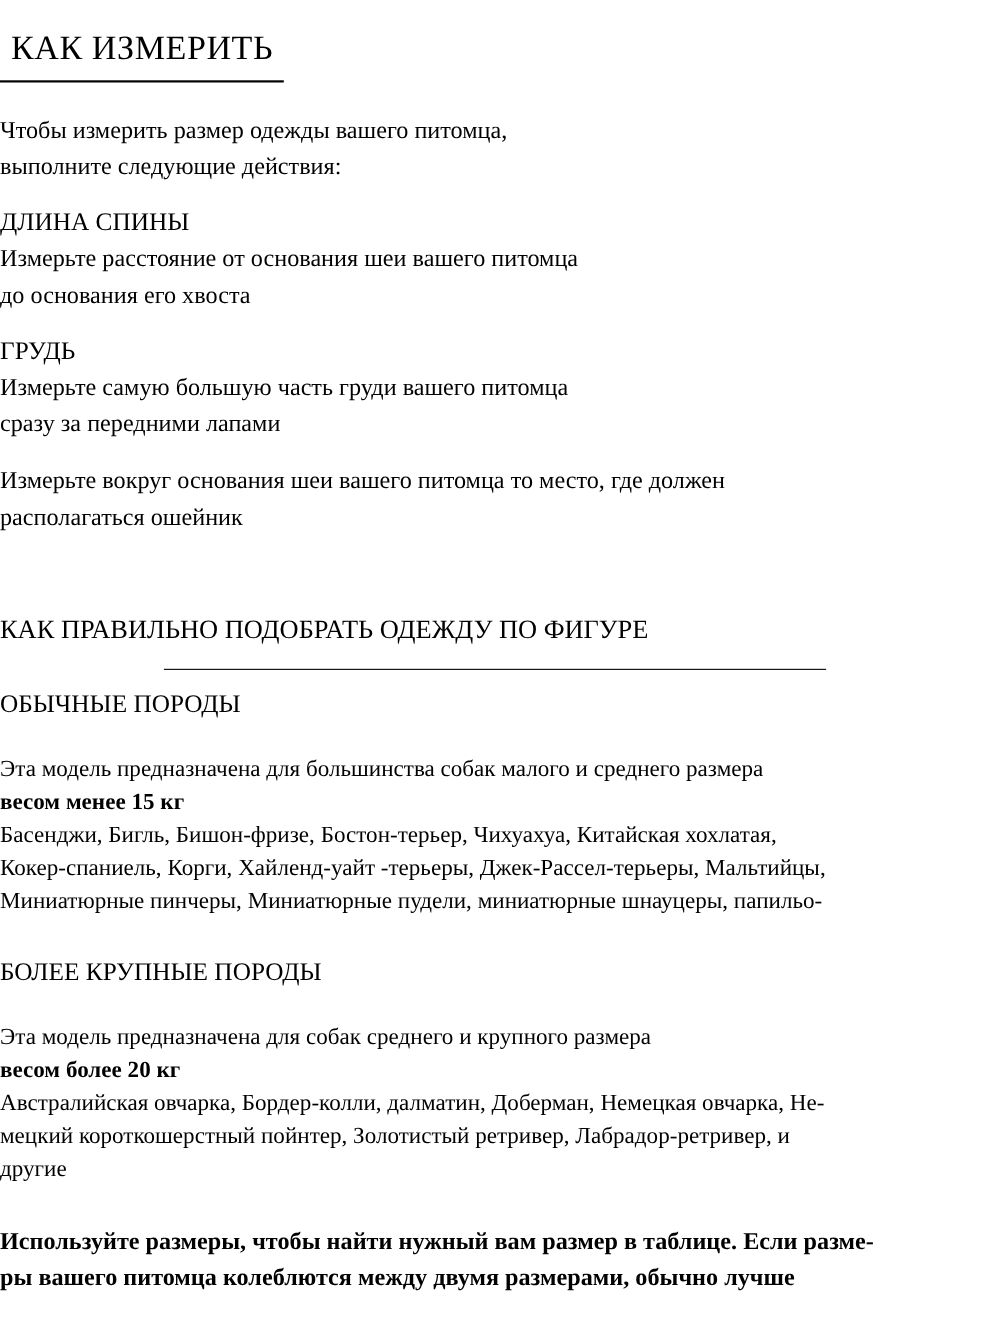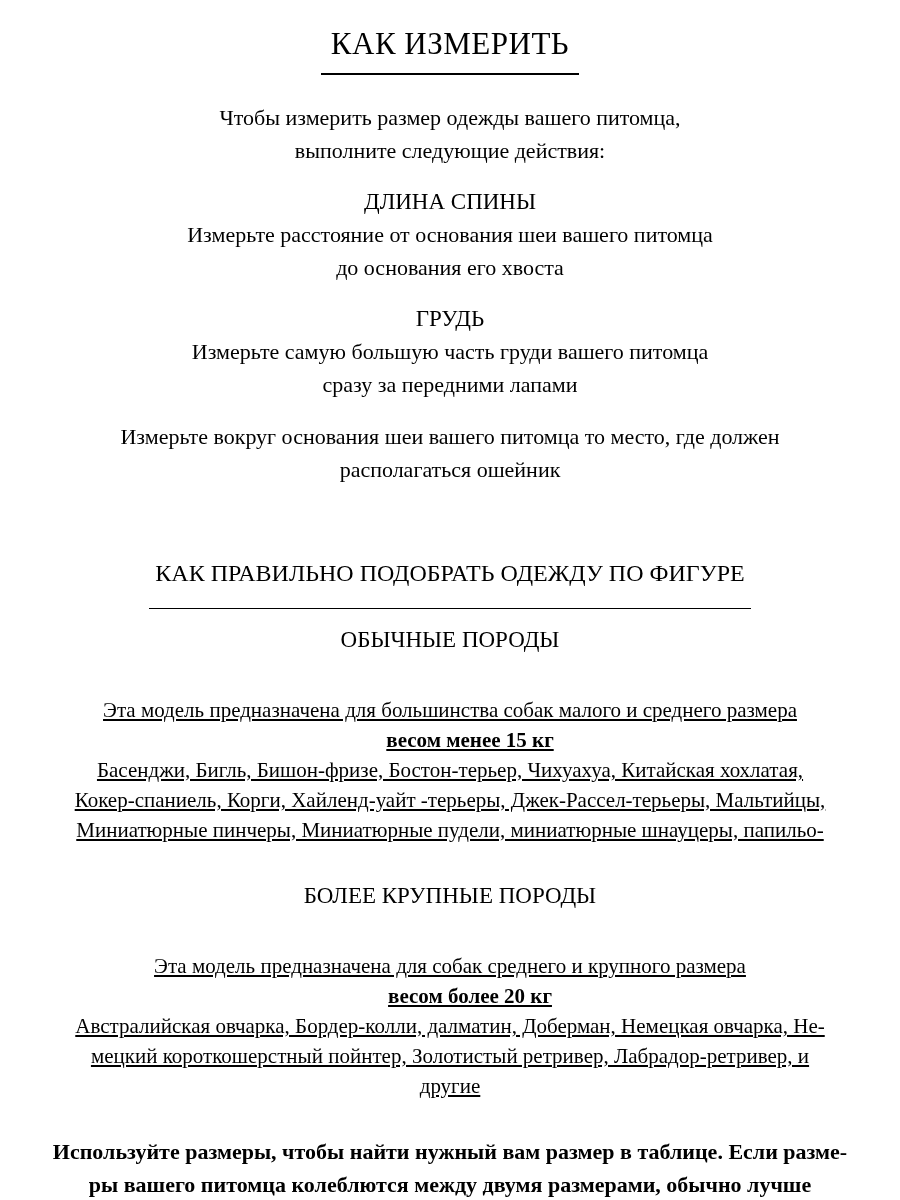--- a/index.html
+++ b/index.html
@@ -8,21 +8,21 @@
     background: #ffffff;
   }
   .page {
     position: relative;
     width: 900px;
     height: 1200px;
     margin: 0 auto;
     background: #ffffff;
     color: #000000;
     font-family: "Liberation Serif", "DejaVu Serif", serif;
-    text-align: center;
+    text-align: left;
     overflow: hidden;
     box-sizing: border-box;
     padding-top: 26px;
   }
   .doc-title {
     font-size: 31px;
     font-weight: 400;
     letter-spacing: 0.5px;
     margin: 0;
   }
@@ -65,30 +65,28 @@
   .group-heading {
     margin-top: 16px;
     font-size: 23px;
     line-height: 30px;
     font-weight: 400;
   }
   .group-heading.larger {
     margin-top: 36px;
   }
   .breed-block {
-    margin-top: 40px;
-    text-decoration: underline;
+    margin-top: 28px;
   }
   .breed-line {
     font-size: 21px;
     line-height: 30px;
   }
   .breed-line.bold {
     font-weight: bold;
-    padding-left: 40px;
   }
   .footer-note {
     margin-top: 34px;
     font-size: 22px;
     line-height: 33px;
     font-weight: bold;
   }
 </style>
 </head>
 <body>

